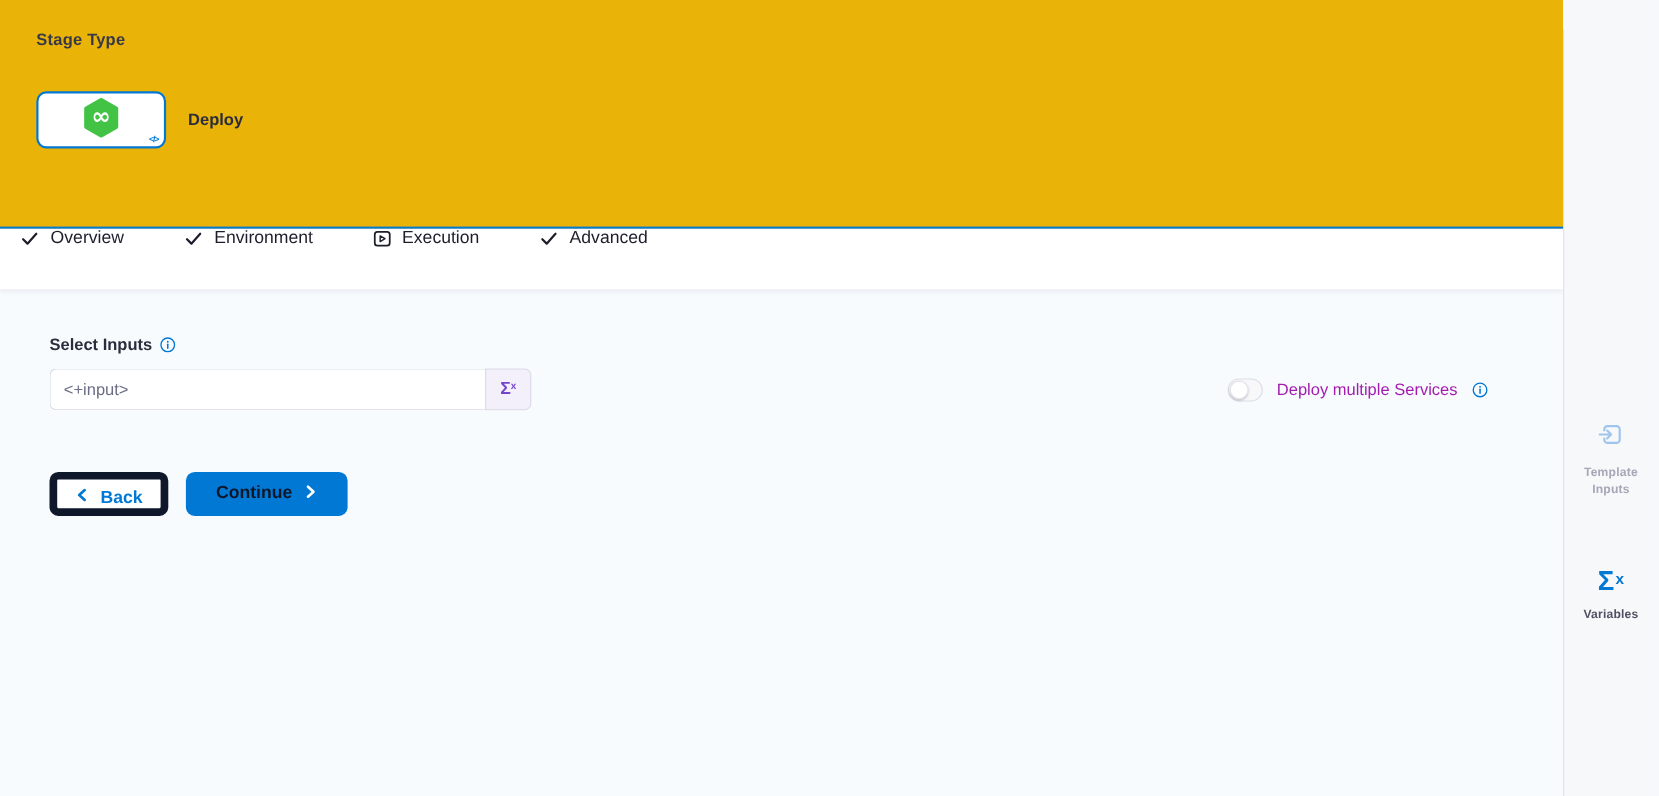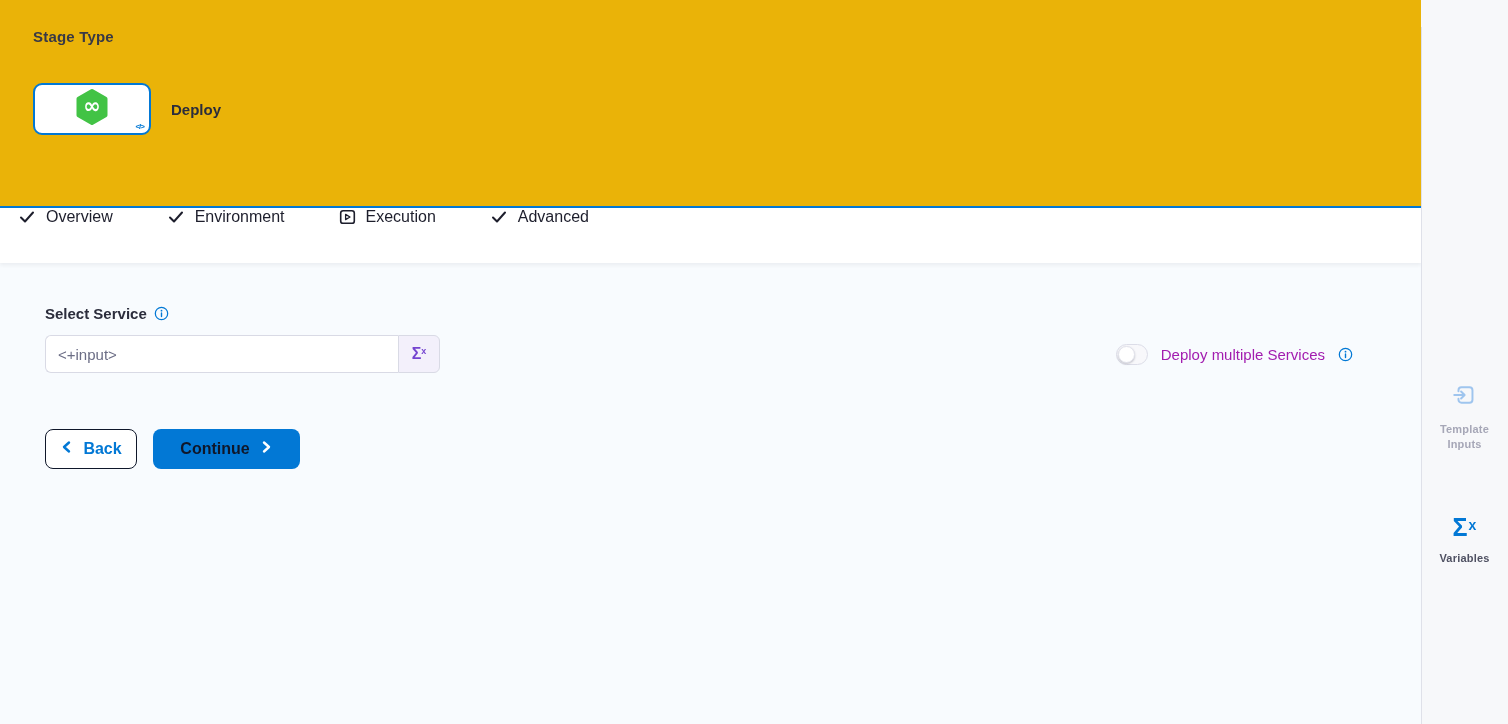--- a/index.html
+++ b/index.html
@@ -28,42 +28,42 @@
   .tab.active::after { content:""; position:absolute; left:0; right:0; bottom:0; height:3px; background:#0278d5; }
   .tab-icon { display:flex; align-items:center; }
 
   
   .content { padding:42px 0 0 45px; }
   .label-row { display:flex; align-items:center; gap:7px; margin-bottom:13px; }
   .field-label { font-size:15px; font-weight:700; color:#2b2d3c; }
   .info-icon { display:flex; align-items:center; }
 
   .form-row { display:flex; align-items:center; justify-content:space-between; padding-right:68px; }
-  .input-group { display:flex; width:395px; height:38px; }
+  .input-group { display:flex; width:438px; height:38px; }
   .text-input { flex:1; min-width:0; border:1px solid #d9dae5; border-right:none; border-radius:6px 0 0 6px;
                 padding:0 12px; font-size:15px; color:#6b6d85; background:#fff; outline:none;
                 font-family:"Liberation Sans", sans-serif; }
   .runtime-btn { width:42px; border:1px solid #d9dae5; border-radius:0 6px 6px 0; background:#f3f0fb;
                  color:#7545d0; display:flex; align-items:flex-start; justify-content:center;
                  padding-top:8px; cursor:pointer; }
   .runtime-btn .sigma { font-size:16px; font-weight:600; line-height:20px; }
   .runtime-btn .sup { font-size:9px; font-weight:700; line-height:12px; margin-top:1px; }
 
   .toggle-group { display:flex; align-items:center; gap:13px; }
   .toggle { width:32px; height:21px; border-radius:11px; background:#f8f8fb; border:1px solid #dcdde8;
             position:relative; cursor:pointer; flex:0 0 auto; }
   .toggle-knob { position:absolute; left:1px; top:1px; width:17px; height:17px; border-radius:50%;
                  background:#fff; border:1px solid #e2e3ec; box-shadow:0 1px 2px rgba(40,41,61,.25); }
   .toggle-label { font-size:15px; color:#a21caf; font-weight:500; }
 
   .btn-row { margin-top:56px; display:flex; gap:16px; }
   .btn { height:40px; border-radius:8px; font-size:16px; font-weight:700; display:inline-flex;
          align-items:center; justify-content:center; gap:9px; cursor:pointer;
          font-family:"Liberation Sans", sans-serif; }
-  .btn-back { width:92px; background:#fff; border:1px solid #0f172a; color:#0278d5; }
+  .btn-back { width:108px; background:#fff; border:7px solid #0f172a; color:#0278d5;align-items:flex-end; }
   .btn-continue { width:147px; background:#0278d5; border:none; color:#0f172a; }
 
   
   .rail { width:87px; height:724px; background:#f7f8fa; position:relative;
           display:flex; flex-direction:column; align-items:center; }
   .rail::before { content:""; position:absolute; left:0; top:27px; bottom:0; width:1px; background:#dfe1e9; }
   .rail-item { display:flex; flex-direction:column; align-items:center; cursor:pointer; width:100%; }
   .rail-item.first { margin-top:381px; }
   .rail-item.second { margin-top:60px; }
   .rail-label { font-size:11px; font-weight:700; text-align:center; line-height:15px;
@@ -127,21 +127,21 @@
           <svg width="18" height="18" viewBox="0 0 18 18">
               <path d="M3 9.5 L7 13.5 L15 4.5" fill="none" stroke="#1d1e2c" stroke-width="2" stroke-linecap="round" stroke-linejoin="round"></path>
             </svg>
         </span>
         <span>Advanced</span>
       </div>
     </div>
 
     <div class="content">
       <div class="label-row">
-        <span class="field-label">Select Service</span>
+        <span class="field-label">Select Inputs</span>
         <span class="info-icon">
           <svg width="15" height="15" viewBox="0 0 16 16">
             <circle cx="8" cy="8" r="6.6" fill="none" stroke="#0278d5" stroke-width="1.3"></circle>
             <circle cx="8" cy="5" r="0.95" fill="#0278d5"></circle>
             <line x1="8" y1="7.4" x2="8" y2="11.2" stroke="#0278d5" stroke-width="1.5" stroke-linecap="round"></line>
           </svg>
         </span>
       </div>
 
       <div class="form-row">

